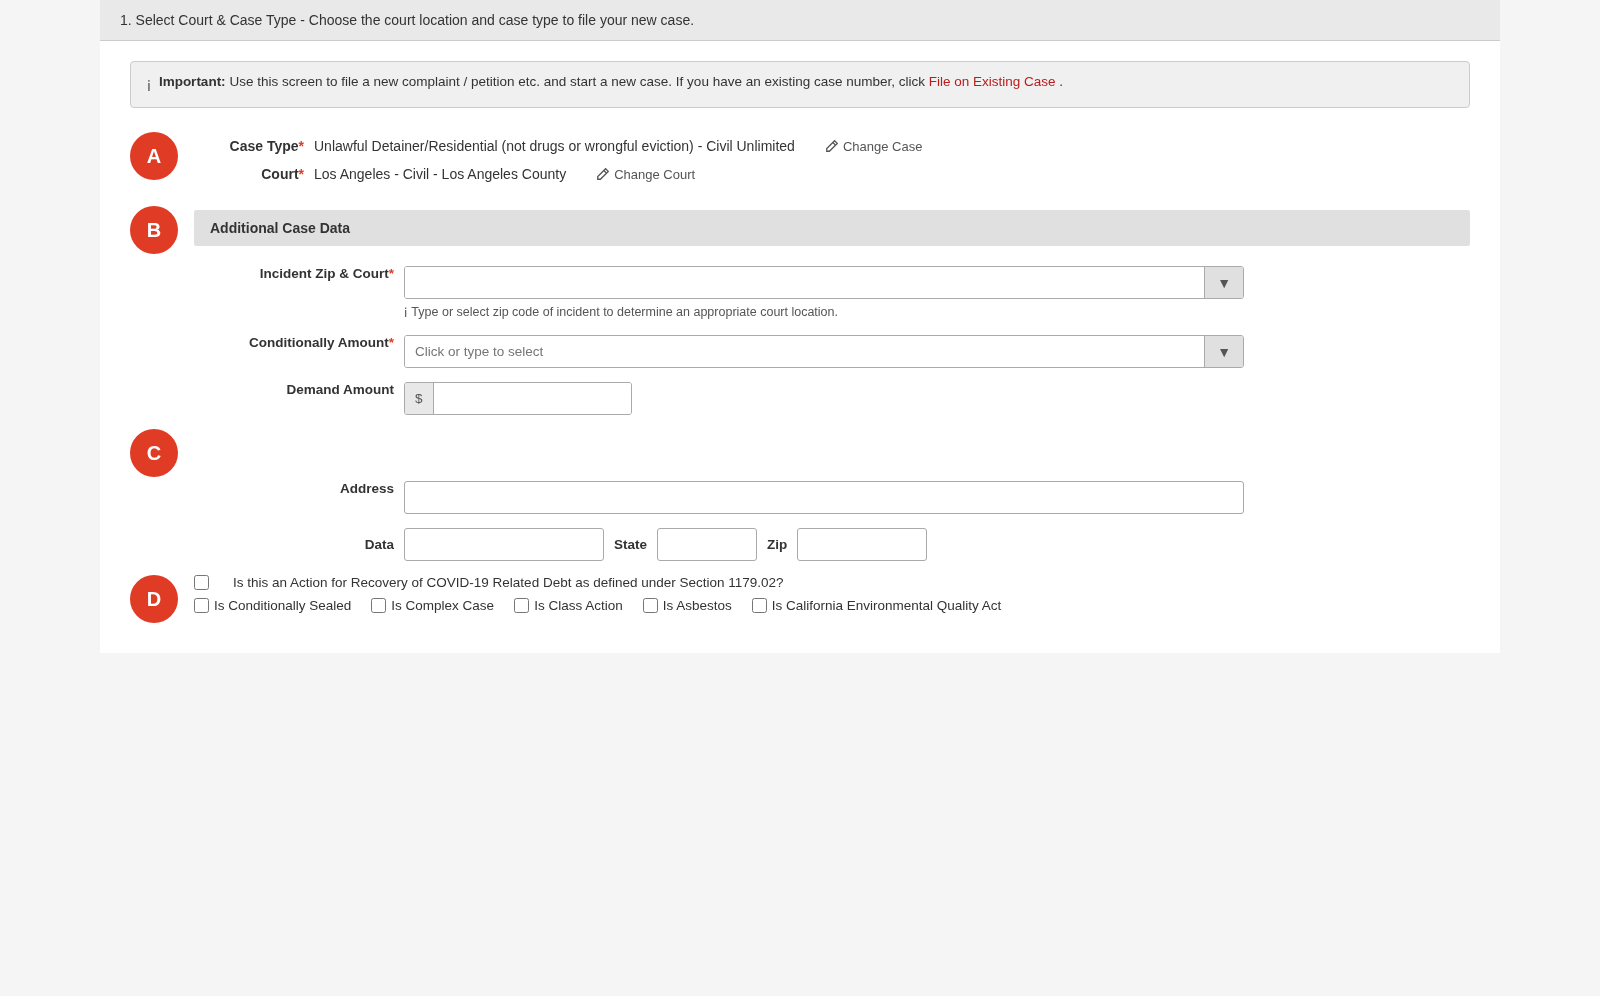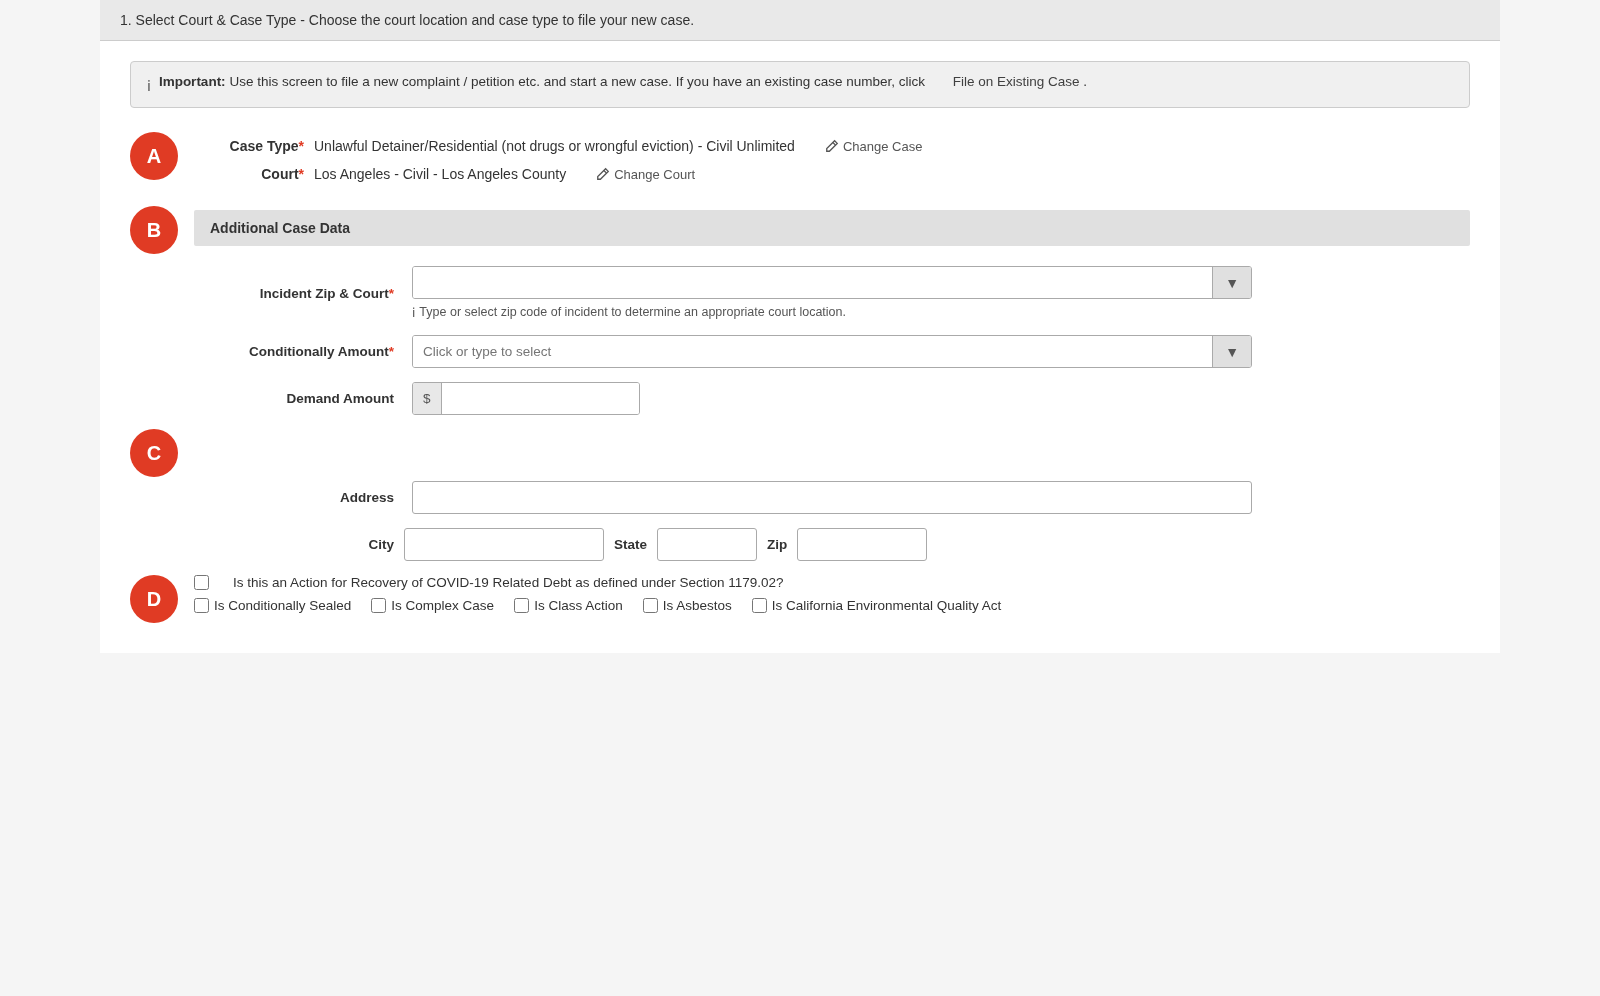--- a/index.html
+++ b/index.html
@@ -36,23 +36,22 @@
       align-items: flex-start;
       gap: 8px;
     }
     .info-icon {
       color: #555;
       font-size: 15px;
       margin-top: 1px;
       flex-shrink: 0;
     }
     .info-link {
-      color: #404040;
+      color: #b91c1c;
       text-decoration: none;
-      margin-left: 24px;
     }
     
     .step-row {
       display: flex;
       align-items: flex-start;
       gap: 16px;
       margin-bottom: 10px;
     }
     .step-circle {
       width: 48px;
@@ -107,22 +106,22 @@
       border-radius: 2px;
       margin: 12px 0 16px 0;
       flex: 1;
     }
     
     .form-section {
       padding: 0 0 0 64px;
     }
     .form-row {
       display: flex;
-      align-items: center;
-      gap: 18px;
+      align-items: flex-start;
+      gap: 10px;
       margin-bottom: 14px;
     }
     .form-label {
       font-weight: bold;
       min-width: 200px;
       text-align: right;
       font-size: 13.5px;
     }
     .form-field-wrap {
       flex: 1;
@@ -379,21 +378,21 @@
 
     <div class="form-section">
 
       <div class="form-row">
         <label class="form-label">Address</label>
         <input type="text" class="address-input" placeholder="" style="">
       </div>
     </div>
 
     <div class="city-state-zip-row">
-      <label class="csz-label">City</label>
+      <label class="csz-label">Data</label>
       <input type="text" class="city-input" placeholder="" style="">
       <label class="inline-label">State</label>
       <input type="text" class="state-input" placeholder="" style="">
       <label class="inline-label">Zip</label>
       <input type="text" class="zip-input" placeholder="" style="">
     </div>
 
     <div class="step-row" style="margin-top:10px;">
       <div class="step-circle">D</div>
       <div class="checkbox-section" style="padding-left:0; flex:1;">

